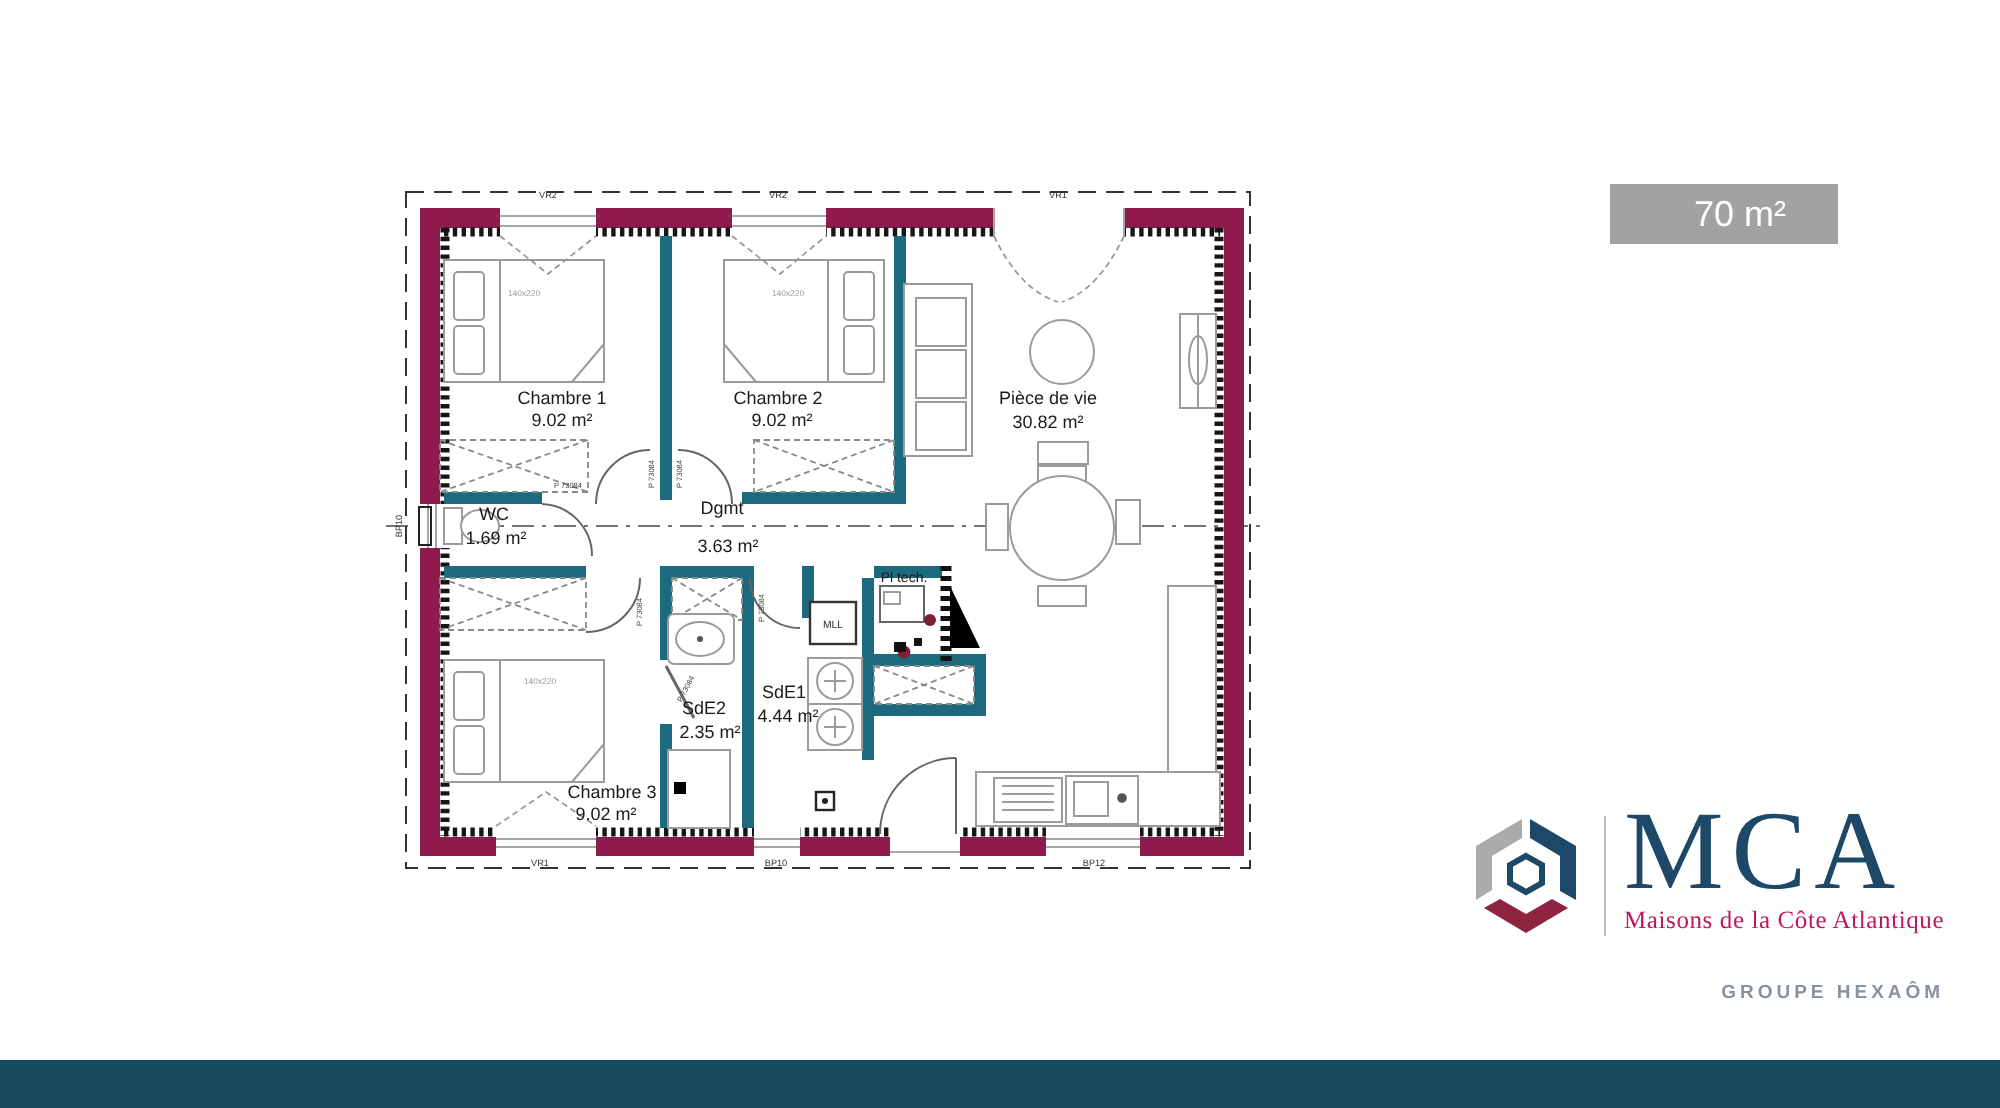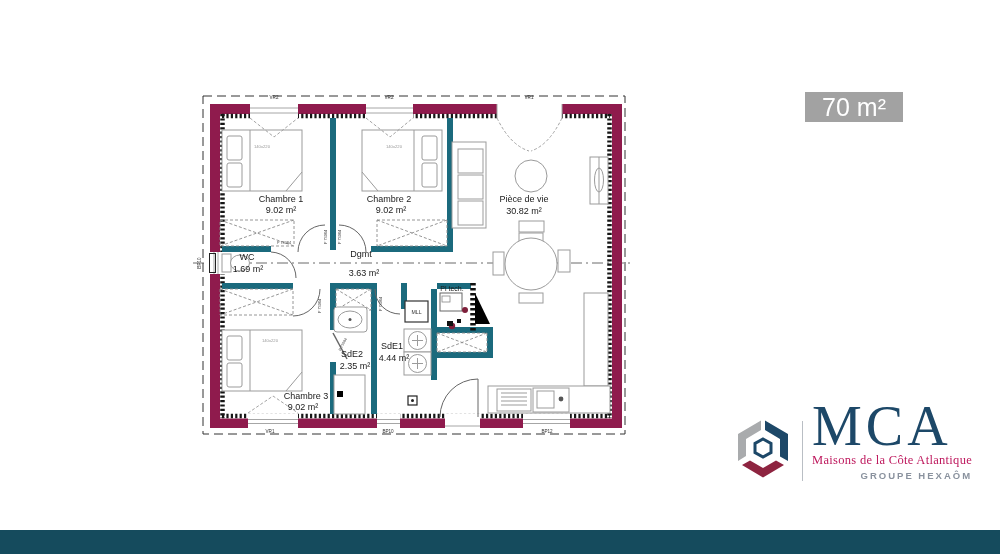--- a/index.html
+++ b/index.html
@@ -1,33 +1,33 @@
 <!DOCTYPE html>
 <html style="--wall: #8F1B4D; --pwall: #1B6A7D; --footer: #154B5D; --navy: #1D4868; --bred: #8E2440; --bgray: #A9ABAD; --titlegray: #8C8C8C; --badgebg: #A2A2A2;"><head>
 <meta charset="utf-8">
 <style>
   html,body{margin:0;padding:0;background:#ffffff;}
   .canvas{position:relative;width:1000px;height:554px;background:#ffffff;overflow:hidden;
           font-family:"Liberation Sans",sans-serif;}
   .plan-title{position:absolute;left:805px;top:44px;width:98px;text-align:center;
               font-size:28px;font-weight:bold;letter-spacing:1px;color:var(--titlegray,#8C8C8C);}
   .area-badge{position:absolute;left:805px;top:92px;width:98px;height:30px;
-              background:var(--badgebg,#A2A2A2);color:#fff;font-size:25px;
-              text-align:center;line-height:30px;}
+              background:var(--badgebg,#A2A2A2);color:#fff;font-size:18px;
+              text-align:center;line-height:30px;padding-left:16px;}
   .footer-bar{position:absolute;left:0;top:530px;width:1000px;height:24px;
               background:var(--footer,#154B5D);}
-  .brand{position:absolute;left:733px;top:404px;display:flex;align-items:flex-end;gap:9px;}
+  .brand{position:absolute;left:733px;top:404px;display:flex;align-items:flex-start;gap:9px;}
   .brand-sep{width:1px;height:60px;background:#b9bec4;margin-top:4px;}
   .brand-text{display:flex;flex-direction:column;}
   .brand-mca{font-family:"Liberation Serif",serif;font-size:56px;line-height:0.82;
              color:var(--navy,#1D4868);letter-spacing:4px;}
   .brand-sub{font-family:"Liberation Serif",serif;font-size:12.5px;color:#be185d;
              margin-top:3px;letter-spacing:0.3px;}
   .brand-group{font-size:9.5px;font-weight:bold;color:#8A929E;letter-spacing:2px;
-               text-align:right;margin-top:2px;}
+               text-align:right;margin-top:23px;}
   svg{position:absolute;left:0;top:0;}
   .wall{fill:var(--wall,#8F1B4D);}
   .pwall{fill:var(--pwall,#1B6A7D);}
   .liner{stroke:#161616;stroke-width:4.5;stroke-dasharray:2.2 2.2;fill:none;}
   .gapw{fill:#ffffff;}
   .frame{stroke:#A6A6A6;stroke-width:1;fill:none;}
   .furn{fill:#ffffff;stroke:#9B9B9B;stroke-width:1;}
   .furnline{stroke:#9B9B9B;stroke-width:1;fill:none;}
   .closet{fill:none;stroke:#8A8A8A;stroke-width:0.9;stroke-dasharray:3 2;}
   .door{fill:none;stroke:#666666;stroke-width:1;}

